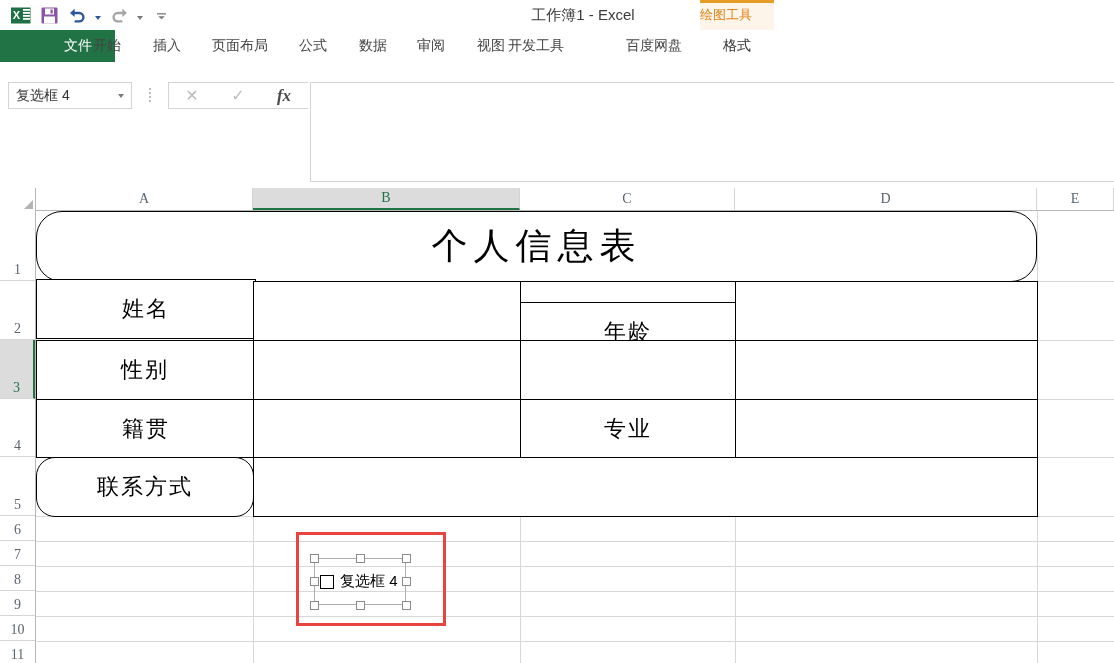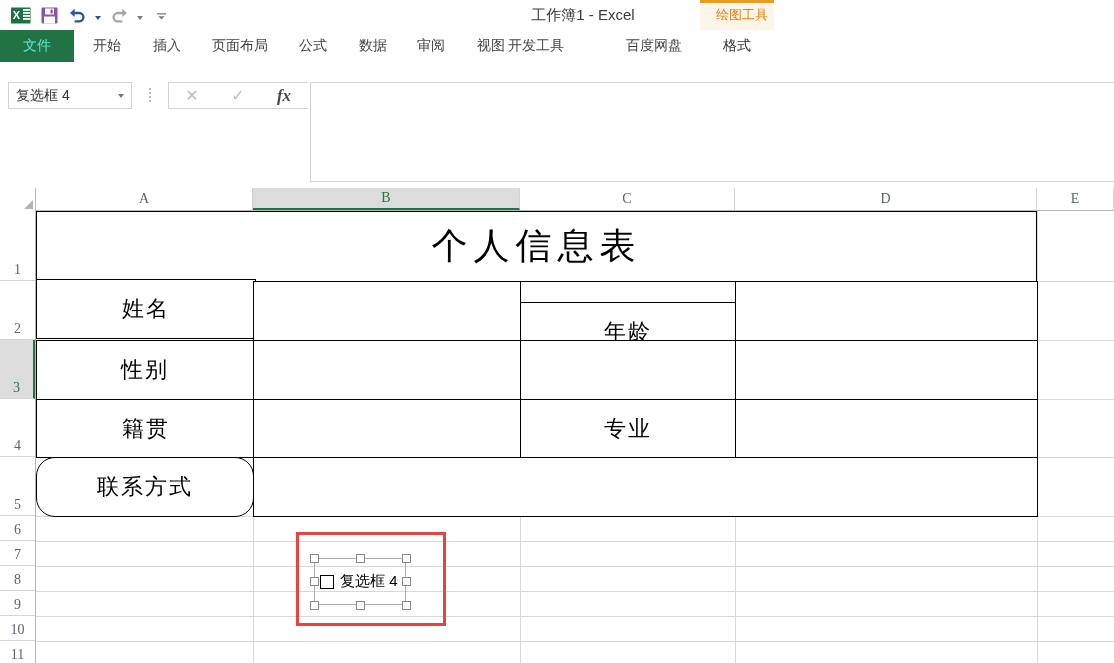--- a/index.html
+++ b/index.html
@@ -82,43 +82,43 @@
   #ctx-tool-bar {
     position: absolute;
     left: 0; top: 0;
     width: 74px; height: 3px;
     background: #e59d25;
   }
   #ctx-tool-label {
     position: absolute;
     left: 0; top: 6px;
     width: 84px;
-    text-align: center;
     font-size: 13px;
     color: #e08214;
   }
 
   
   #tabstrip {
     position: absolute;
     left: 0; top: 30px;
     width: 1114px; height: 32px;
     background: #ffffff;
     border-bottom: 1px solid #e3e3e3;
   }
   #file-tab {
     position: absolute;
     left: 0; top: 0;
     width: 74px; height: 32px;
     background: #217346;
-    color: #5eead4;
+    color: #ffffff;
     font-size: 14px;
     display: flex;
     align-items: center;
     justify-content: center;
+    padding-left: 41px;
   }
   .tab {
     position: absolute;
     top: 0;
     height: 32px;
     font-size: 14px;
     color: #444444;
     display: flex;
     align-items: center;
     justify-content: center;
@@ -528,21 +528,21 @@
           <div class="gridline-h" style="top: 188px;"></div>
           <div class="gridline-h" style="top: 246px;"></div>
           <div class="gridline-h" style="top: 305px;"></div>
           <div class="gridline-h" style="top: 330px;"></div>
           <div class="gridline-h" style="top: 355px;"></div>
           <div class="gridline-h" style="top: 380px;"></div>
           <div class="gridline-h" style="top: 405px;"></div>
           <div class="gridline-h" style="top: 430px;"></div>
         </div>
       <div id="tablecells">
-          <div class="tcell title" style="left: 0px; top: 0px; width: 1001px; height: 71px;">个人信息表</div>
+          <div class="tcell title" style="left: 0px; top: 0px; width: 1001px; height: 71px; border-radius: 26px;">个人信息表</div>
           <div class="tcell label" style="left: 0px; top: 68px; width: 220px; height: 60px;">姓名</div>
           <div class="tcell" style="left: 217px; top: 70px; width: 268px; height: 60px;"></div>
           <div class="tcell label" style="left: 484px; top: 70px; width: 216px; height: 60px; margin-top: 21px;">年龄</div>
           <div class="tcell" style="left: 699px; top: 70px; width: 303px; height: 60px;"></div>
           <div class="tcell label" style="left: 0px; top: 129px; width: 218px; height: 60px;">性别</div>
           <div class="tcell" style="left: 217px; top: 129px; width: 268px; height: 60px;"></div>
           <div class="tcell" style="left: 484px; top: 129px; width: 216px; height: 60px;"></div>
           <div class="tcell" style="left: 699px; top: 129px; width: 303px; height: 60px;"></div>
           <div class="tcell label" style="left: 0px; top: 188px; width: 220px; height: 59px;">籍贯</div>
           <div class="tcell" style="left: 217px; top: 188px; width: 268px; height: 59px;"></div>

